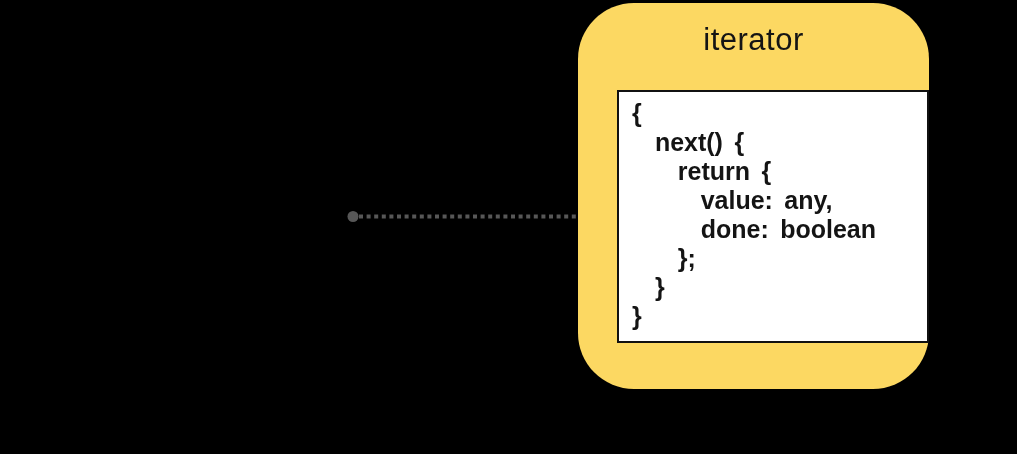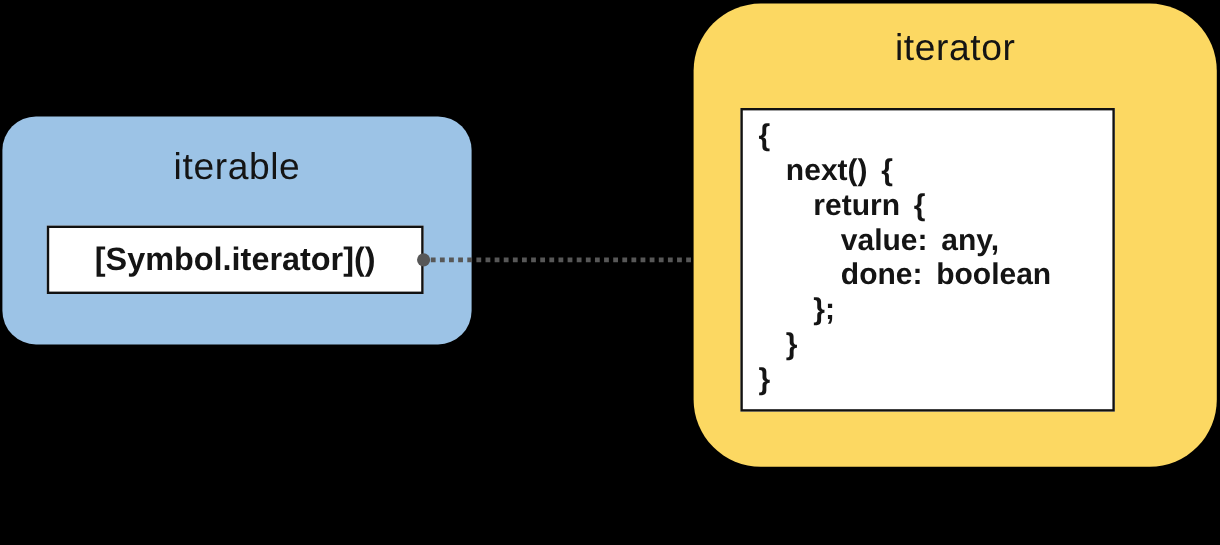--- a/index.html
+++ b/index.html
@@ -51,21 +51,21 @@
     justify-content: center;
   }
   .method-label{
     font-weight: bold;
     font-size: 27px;
     color: var(--ink);
     white-space: nowrap;
   }
   .iterator-container{
     left: 578px; top: 3px;
-    width: 436px; height: 386px;
+    width: 351px; height: 386px;
     background: var(--yellow);
     border-radius: 56px;
   }
   .iterator-container .entity-title{ padding-top: 19px; }
   .code-box{
     position: absolute;
     left: 39px; top: 87px;
     width: 312px; height: 253px;
     box-sizing: border-box;
     background: #ffffff;
@@ -89,26 +89,20 @@
   }
   .arrow-svg [data-name="arrow-line"]{ stroke: var(--arrow); }
   .arrow-svg [data-name="arrow-origin-dot"],
   .arrow-svg [data-name="arrow-head"]{ fill: var(--arrow); }
 </style>
 </head>
 <body>
 
 <div class="canvas" data-name="diagram-canvas">
 
-  <div class="entity iterable-container" data-name="iterable-container">
-    <div class="entity-title" data-name="iterable-title">iterable</div>
-    <div class="method-box" data-name="iterable-method-box">
-      <span class="method-label" data-name="symbol-iterator-method-label">[Symbol.iterator]()</span>
-    </div>
-  </div>
 
   <svg class="arrow-svg" width="276" height="26" viewBox="0 0 276 26" data-name="returns-iterator-arrow">
     <circle data-name="arrow-origin-dot" cx="8" cy="12.5" r="5.5"></circle>
     <line data-name="arrow-line" x1="14" y1="12.5" x2="257" y2="12.5" stroke-width="4" stroke-dasharray="4 3.6"></line>
     <polygon data-name="arrow-head" points="257,5 272,12.5 257,20"></polygon>
   </svg>
 
   <div class="entity iterator-container" data-name="iterator-container">
     <div class="entity-title" data-name="iterator-title">iterator</div>
     <div class="code-box" data-name="iterator-code-box">

